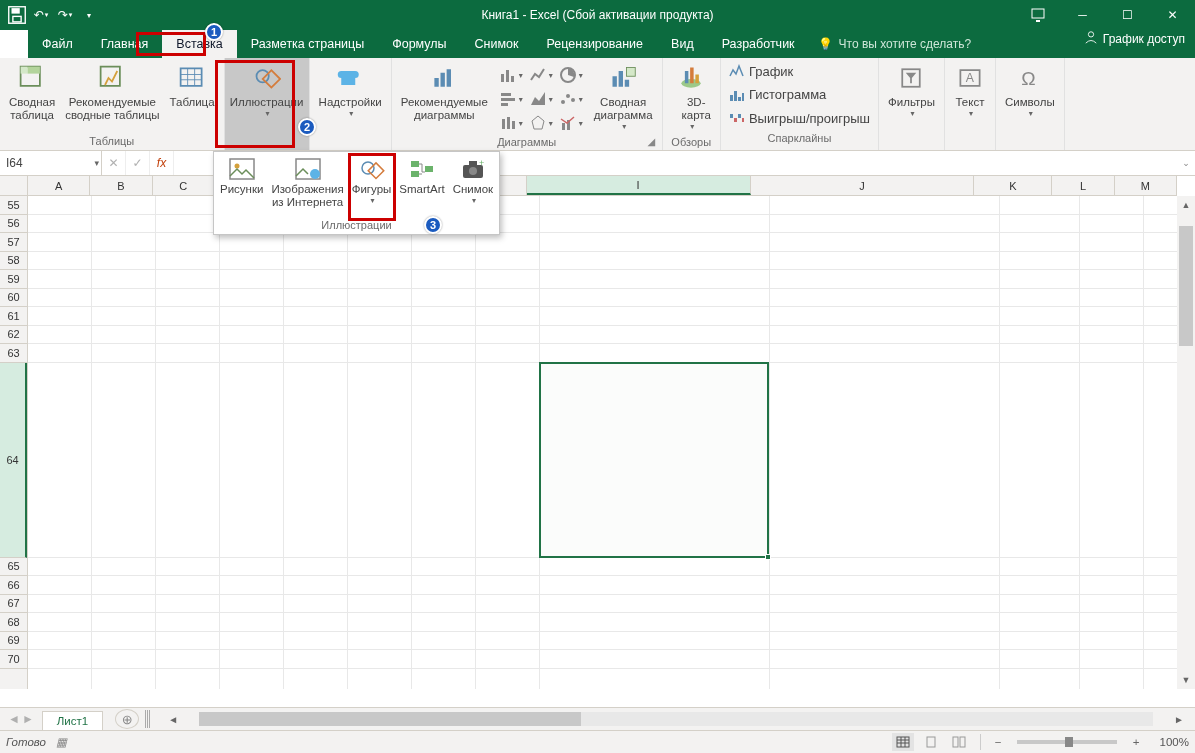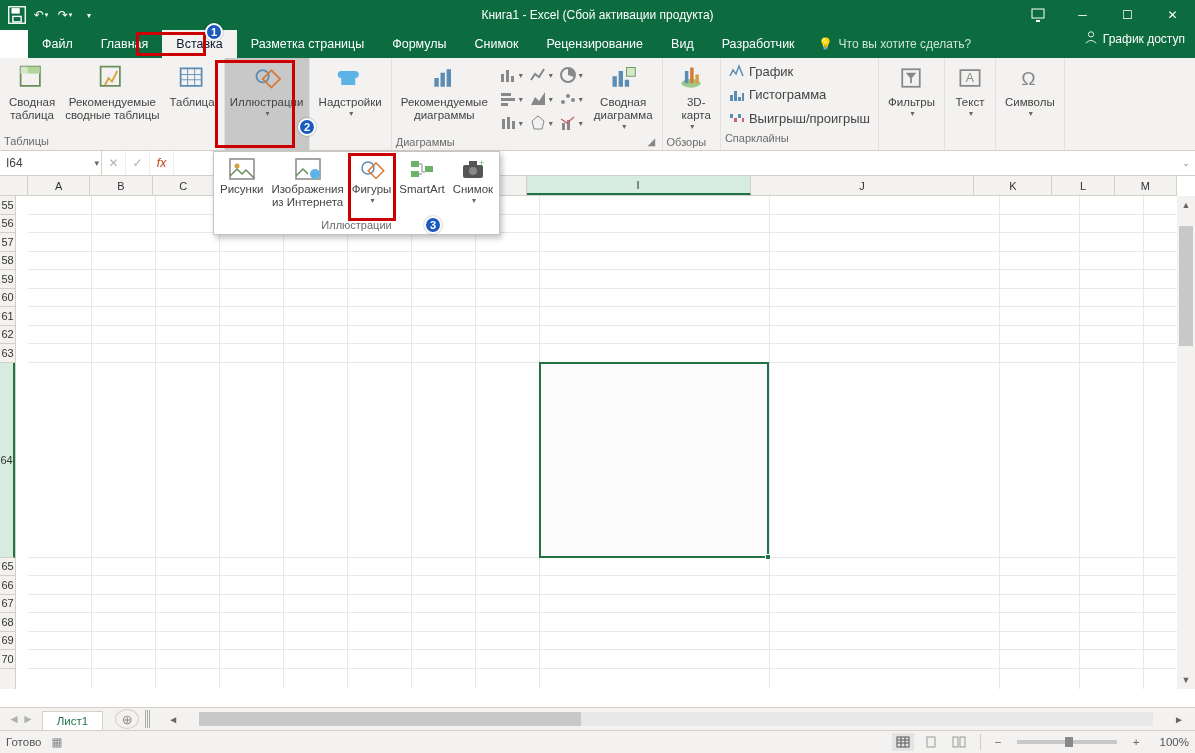--- a/index.html
+++ b/index.html
@@ -18,21 +18,21 @@
 .menu-tab { padding: 0 14px; display: flex; align-items: center; font-size: 12.5px; cursor: pointer; }
 .menu-tab.active { background: #f3f2f1; color: #0f172a; }
 .menu-tab.file { background: #0c6b3f; }
 .tell-me { display: flex; align-items: center; padding: 0 10px; color: #cde6d8; font-size: 12px; gap: 5px; }
 .share { position: absolute; right: 10px; display: flex; align-items: center; gap: 5px; color: #fff; font-size: 12px; }
 
 
 .ribbon { height: 93px; background: #f3f2f1; border-bottom: 1px solid #d4d0c8; display: flex; position: relative; }
 .ribbon-group { border-right: 1px solid #e1e1e1; display: flex; flex-direction: column; padding: 2px 4px 0; position: relative; }
 .ribbon-group-body { display: flex; flex: 1; align-items: flex-start; }
-.ribbon-group-label { font-size: 11px; color: #6b6b6b; text-align: left; padding: 2px 0 3px; }
+.ribbon-group-label { font-size: 11px; color: #6b6b6b; text-align: center; padding: 2px 0 3px; }
 .ribbon-btn { display: flex; flex-direction: column; align-items: center; justify-content: flex-start; padding: 2px 5px; cursor: pointer; line-height: 1.15; font-size: 11.5px; text-align:center; }
 .ribbon-btn .icon { width: 32px; height: 32px; margin-bottom: 2px; display:flex; align-items:center; justify-content:center; }
 .ribbon-btn .icon svg { width:28px; height:28px; }
 .ribbon-small-stack { display:flex; flex-direction:column; justify-content:space-around; height:70px; }
 .ribbon-small { display:flex; align-items:center; gap:4px; padding:1px 4px; font-size:13px; }
 .ribbon-small .sicon { width:16px; height:16px; display:flex; align-items:center; justify-content:center; }
 .ribbon-small .sicon svg { width:16px; height:16px; }
 .mini-grid { display:grid; grid-template-columns: repeat(3, 28px); grid-template-rows: repeat(3, 22px); gap:2px; }
 .mini-cell { display:flex; align-items:center; justify-content:center; }
 .mini-cell svg { width:18px; height:18px; }
@@ -46,21 +46,21 @@
 .fb-input { flex:1; padding:0 6px; display:flex; align-items:center; }
 .fb-expand { width:18px; display:flex; align-items:center; justify-content:center; color:#888; font-size:9px; }
 
 
 .sheet-area { position:absolute; top:176px; left:0; right:0; bottom:46px; overflow:hidden; background:#fff; }
 .col-headers { position:absolute; top:0; left:28px; right:18px; height:20px; display:flex; background:#f3f2f1; border-bottom:1px solid #d4d0c8; }
 .col-hdr { border-right:1px solid #d4d0c8; display:flex; align-items:center; justify-content:center; font-size:11px; color:#333; background:#f3f2f1; }
 .col-hdr.sel { background:#d6ece0; border-bottom:2px solid #217346; }
 .select-all { position:absolute; top:0; left:0; width:28px; height:20px; background:#f3f2f1; border-right:1px solid #d4d0c8; border-bottom:1px solid #d4d0c8; }
 .rows { position:absolute; top:20px; left:0; right:18px; bottom:18px; }
-.row-hdr-col { position:absolute; top:0; left:0; width:16px; bottom:0; background:#f3f2f1; border-right:1px solid #d4d0c8; }
+.row-hdr-col { position:absolute; top:0; left:0; width:28px; bottom:0; background:#f3f2f1; border-right:1px solid #d4d0c8; }
 .row-hdr { height:18.5px; border-bottom:1px solid #d4d0c8; display:flex; align-items:center; justify-content:center; font-size:11px; color:#333; }
 .row-hdr.tall { height:195px; }
 .row-hdr.sel { background:#d6ece0; border-right:2px solid #217346; }
 .cells { position:absolute; top:0; left:28px; right:0; bottom:0; }
 .gridlines-v { position:absolute; top:0; bottom:0; border-right:1px solid #e8e8e8; }
 .gridlines-h { position:absolute; left:0; right:0; border-bottom:1px solid #e8e8e8; }
 .selection { position:absolute; border:2px solid #217346; background:rgba(33,115,70,0.02); }
 .selection-handle { position:absolute; right:-4px; bottom:-4px; width:6px; height:6px; background:#217346; border:1px solid #fff; }
 .vscroll { position:absolute; top:20px; right:0; width:18px; bottom:18px; background:#f3f2f1; }
 .vscroll-thumb { position:absolute; left:2px; right:2px; top:30px; height:120px; background:#c8c8c8; }
@@ -80,21 +80,21 @@
 .sheet-tab { padding:3px 14px; background:#fff; border:1px solid #d4d0c8; border-bottom:none; font-size:11.5px; color:#217346; position:relative; top:1px; }
 .add-sheet { width:24px; height:20px; display:flex; align-items:center; justify-content:center; border:1px solid #d4d0c8; border-radius:50%; margin-left:12px; color:#888; font-size:13px; }
 .tabs-hscroll { flex:1; margin:0 8px; display:flex; align-items:center; }
 .tabs-hscroll-track { flex:1; height:14px; background:#e8e8e8; margin:0 18px; position:relative; }
 .tabs-hscroll-thumb { position:absolute; left:0; width:40%; top:0; bottom:0; background:#c8c8c8; }
 .tabs-hscroll-btn { width:16px; color:#666; font-size:10px; text-align:center; }
 .split-handle { width:6px; height:18px; background:repeating-linear-gradient(90deg,#aaa,#aaa 1px,transparent 1px,transparent 2px); margin:0 6px; }
 
 
 .statusbar { position:absolute; left:0; right:0; bottom:0; height:23px; background:#f3f2f1; border-top:1px solid #d4d0c8; display:flex; align-items:center; font-size:11.5px; color:#555; padding:0 6px; }
-.status-left { display:flex; align-items:center; gap:10px; }
+.status-left { display:flex; align-items:center; gap:10px;font-style:italic; }
 .status-right { position:absolute; right:6px; display:flex; align-items:center; gap:6px; }
 .view-btn { width:22px; height:18px; border:1px solid transparent; display:flex; align-items:center; justify-content:center; }
 .view-btn.active { background:#e3e3e3; }
 .zoom-slider { width:100px; height:4px; background:#c8c8c8; position:relative; margin:0 6px; }
 .zoom-thumb { position:absolute; left:48%; top:-3px; width:8px; height:10px; background:#888; }
 .zoom-btn { width:14px; text-align:center; color:#666; }
 
 
 .hl { position:absolute; border:3px solid #cc0000; z-index:20; pointer-events:none; }
 .badge { position:absolute; width:18px; height:18px; border-radius:50%; background:#1b5bbf; border:2px solid #fff; color:#fff; font-size:11px; font-weight:bold; display:flex; align-items:center; justify-content:center; z-index:21; box-shadow:0 0 2px rgba(0,0,0,0.4); }

